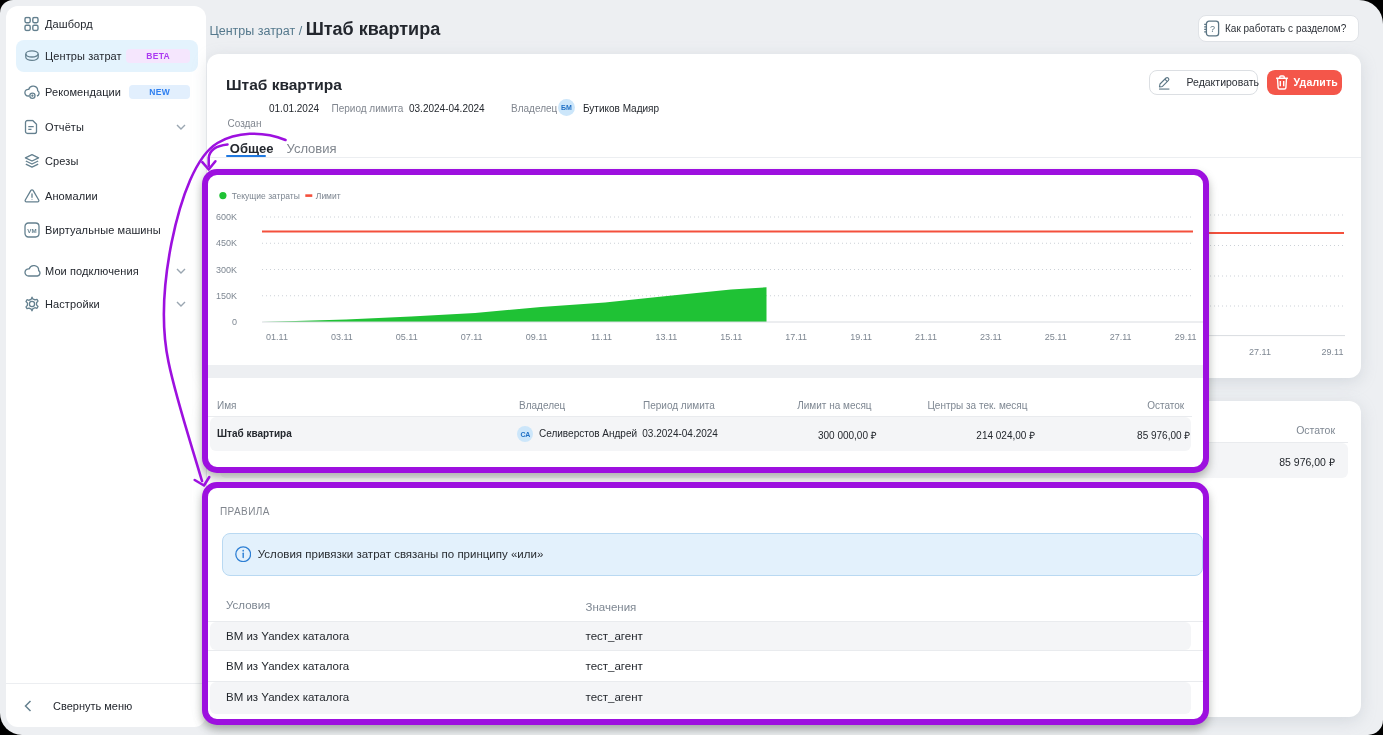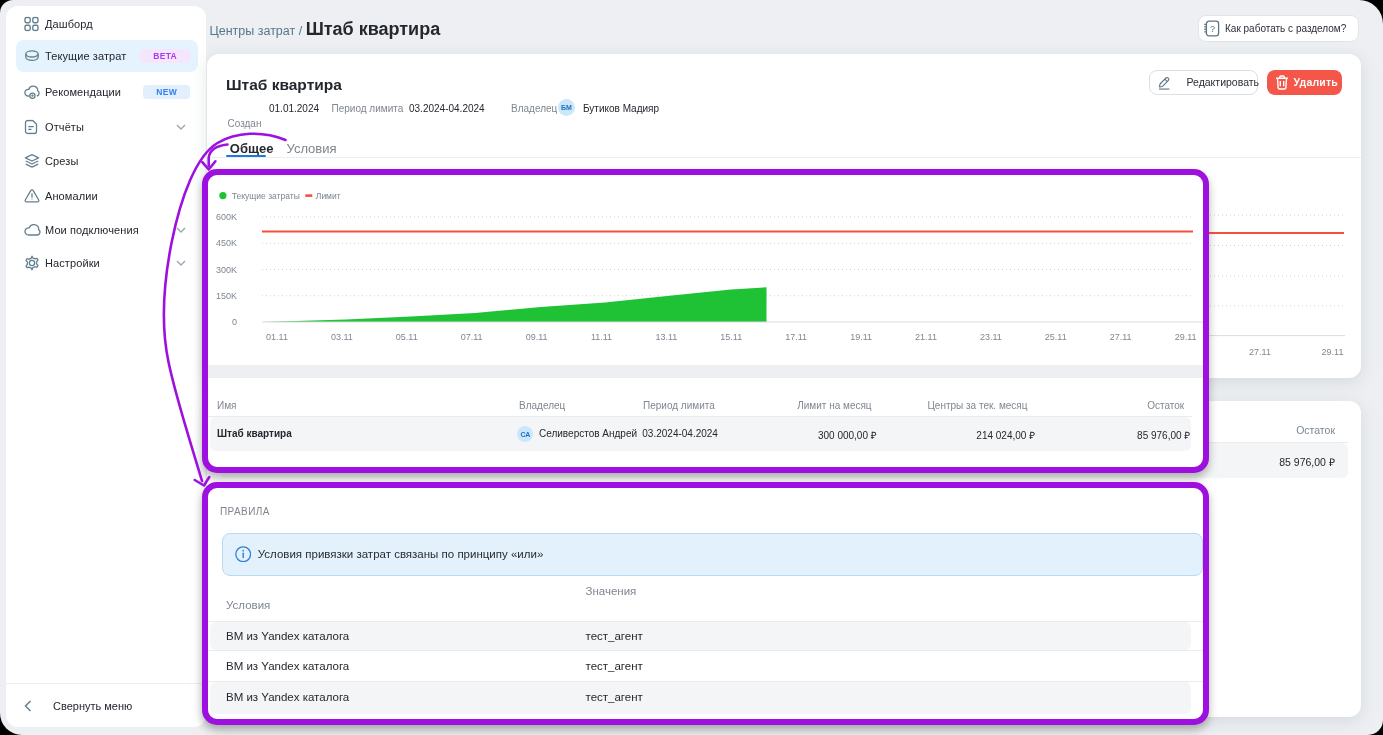--- a/index.html
+++ b/index.html
@@ -15,21 +15,21 @@
              background:#fff; border-radius:12px; }
   .menu { position:absolute; left:10px; top:2px; right:8px; }
   .mi { position:relative; height:32px; border-radius:8px;
         display:flex; align-items:center; color:#23272e; font-size:11px; white-space:nowrap; }
   .mi svg { position:absolute; left:7.5px; top:50%; transform:translateY(-50%); }
   .mi svg.chev { left:auto; right:12px; }
   .mi .lbl { margin-left:29px; letter-spacing:0.1px; }
   .mi.active { background:#e4f3fd; }
   .badge { position:absolute; right:8px; top:50%; transform:translateY(-50%);
            font-size:8.5px; font-weight:bold; letter-spacing:0.3px;
-           padding:2px 13px; border-radius:4px; }
+           padding:2px 20px; border-radius:4px; }
   .badge.beta { color:#ac3af2; background:#f5e6fd; }
   .badge.new  { color:#2e7ff0; background:#e2effd;margin-left:48px; }
   .chev { position:absolute; right:12px; top:50%; transform:translateY(-50%); }
   .sfoot { position:absolute; left:0; right:0; bottom:0; height:44px;
            border-top:1px solid #eceef1; display:flex; align-items:center;
            color:#23272e; font-size:11px; white-space:nowrap; }
 
   
   .crumbs { position:absolute; left:209.5px; top:19px; font-size:12.5px; color:#54788c; white-space:nowrap; }
   .crumbs b { font-size:18px; color:#23272e; font-weight:bold; }
@@ -85,21 +85,21 @@
           <rect x="8.8" y="8.8" width="5.2" height="5.2" rx="1.4"></rect>
         </svg>
         <span class="lbl">Дашборд</span>
       </div>
       <div class="mi active" id="mi-cost" style="margin-bottom:3.5px">
         <svg width="16" height="15" viewBox="0 0 16 15" fill="none" stroke="#64808f" stroke-width="1.3">
           <ellipse cx="8" cy="5.4" rx="6.2" ry="3.1"></ellipse>
           <path d="M1.8 5.4 v3.4 c0 1.7 2.8 3.1 6.2 3.1 s6.2-1.4 6.2-3.1 v-3.4"></path>
           <path d="M2.6 9.3 c1.1 1.2 3 2 5.4 2 s4.3-.8 5.4-2" opacity="0"></path>
         </svg>
-        <span class="lbl">Текущие затрат</span>
+        <span class="lbl">Центры затрат</span>
         <span class="badge beta">BETA</span>
       </div>
       <div class="mi" id="mi-reco" style="margin-bottom:3.5px">
         <svg width="17" height="15" viewBox="0 0 17 15" fill="none" stroke="#64808f" stroke-width="1.3">
           <path d="M5.2 11.5 h-1 a3.3 3.3 0 1 1 .5-6.56 A4.6 4.6 0 0 1 13.7 6.2 a2.9 2.9 0 0 1 -.8 5.3"></path>
           <circle cx="8.4" cy="11.2" r="2.6"></circle>
           <path d="M8.4 10.1 v2.2 M7.3 11.2 h2.2"></path>
         </svg>
         <span class="lbl">Рекомендации</span>
         <span class="badge new">NEW</span>
@@ -122,20 +122,27 @@
         </svg>
         <span class="lbl">Срезы</span>
       </div>
       <div class="mi" id="mi-anom" style="margin-bottom:2px">
         <svg width="16" height="15" viewBox="0 0 16 15" fill="none" stroke="#64808f" stroke-width="1.3" stroke-linejoin="round">
           <path d="M6.9 1.9 a1.3 1.3 0 0 1 2.2 0 L14.7 11.5 a1.25 1.25 0 0 1-1.1 1.9 H2.4 a1.25 1.25 0 0 1-1.1-1.9 Z"></path>
           <path d="M8 5.4 v3.4" stroke-linecap="round"></path>
           <circle cx="8" cy="10.8" r="0.5" fill="#64808f" stroke="none"></circle>
         </svg>
         <span class="lbl">Аномалии</span>
+      </div>
+      <div class="mi" id="mi-vm" style="margin-bottom:9px">
+        <svg width="16" height="16" viewBox="0 0 16 16" fill="none" stroke="#64808f" stroke-width="1.3">
+          <rect x="1" y="1" width="14" height="14" rx="3.4"></rect>
+          <text x="8" y="10.8" text-anchor="middle" font-family="Liberation Sans, sans-serif" font-size="6.2" font-weight="bold" fill="#64808f" stroke="none">VM</text>
+        </svg>
+        <span class="lbl">Виртуальные машины</span>
       </div>
       <div class="mi" id="mi-conn" style="margin-bottom:1.5px">
         <svg width="17" height="13" viewBox="0 0 17 13" fill="none" stroke="#64808f" stroke-width="1.3">
           <path d="M4.6 11.5 a3.6 3.6 0 1 1 .6-7.15 A4.9 4.9 0 0 1 14.7 6.1 a3 3 0 0 1-1.3 5.4 Z"></path>
         </svg>
         <span class="lbl">Мои подключения</span>
         <svg class="chev" width="10" height="6" viewBox="0 0 10 6" fill="none" stroke="#9aa6b1" stroke-width="1.4">
             <path d="M1 1 L5 5 L9 1"></path>
           </svg>
       </div>
@@ -286,21 +293,21 @@
   <div class="pbox pbox2" id="pbox2">
     <div class="abs" style="left:12px;top:18.5px;font-size:10px;color:#81868e;letter-spacing:0.4px">ПРАВИЛА</div>
     <div class="abs" style="left:14px;top:45px;width:981px;height:43px;background:#e3f1fc;border:1px solid #b9d9f2;border-radius:8px"></div>
     <svg class="abs" style="left:26.8px;top:58.3px" width="16.4" height="16.4" viewBox="0 0 16.4 16.4" fill="none">
       <circle cx="8.2" cy="8.2" r="7.4" stroke="#2d7fd4" stroke-width="1.3"></circle>
       <path d="M8.2 7.3 v4.3" stroke="#2d7fd4" stroke-width="1.4" stroke-linecap="round"></path>
       <circle cx="8.2" cy="4.7" r="0.85" fill="#2d7fd4"></circle>
     </svg>
     <div class="abs" style="left:49.8px;top:60.5px;font-size:11.5px;color:#282c31">Условия привязки затрат связаны по принципу «или»</div>
     <div class="abs thead" style="left:18px;top:111px">Условия</div>
-    <div class="abs thead" style="left:377.5px;top:97px">Значения</div>
+    <div class="abs thead" style="left:377.5px;top:113px">Значения</div>
     <div class="abs" style="left:0;top:133.5px;width:995px;height:1px;background:#e9ebee"></div>
     <div class="abs" style="left:2px;top:134.5px;width:981px;height:27.5px;background:#f4f5f7;border-radius:6px"></div>
     <div class="abs cell" style="left:18px;top:142px">ВМ из Yandex каталога</div>
     <div class="abs cell" style="left:377.5px;top:142px">тест_агент</div>
     <div class="abs" style="left:0;top:162.5px;width:995px;height:1px;background:#e9ebee"></div>
     <div class="abs cell" style="left:18px;top:172.5px">ВМ из Yandex каталога</div>
     <div class="abs cell" style="left:377.5px;top:172.5px">тест_агент</div>
     <div class="abs" style="left:0;top:193.5px;width:995px;height:1px;background:#e9ebee"></div>
     <div class="abs" style="left:2px;top:194.5px;width:981px;height:31.5px;background:#f4f5f7;border-radius:6px"></div>
     <div class="abs cell" style="left:18px;top:203.5px">ВМ из Yandex каталога</div>

